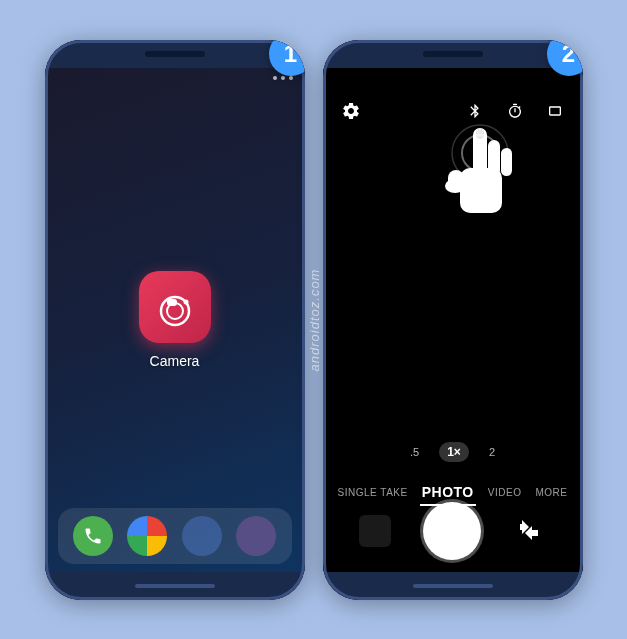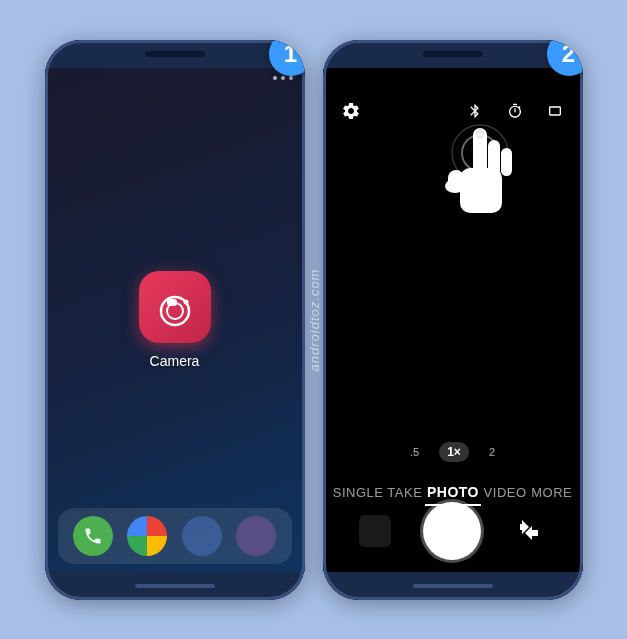--- a/index.html
+++ b/index.html
@@ -297,21 +297,21 @@
       width: 100%;
       display: flex;
       align-items: center;
       justify-content: space-around;
       padding: 0 8px;
       z-index: 5;
     }
 
     .mode-item {
       color: rgba(255,255,255,0.6);
-      font-size: 13px;
+      font-size: 10px;
       font-weight: 500;
       text-transform: uppercase;
       letter-spacing: 0.5px;
       padding: 4px 2px;
     }
 
     .mode-item-active {
       color: white;
       font-weight: 700;
       font-size: 14px;

